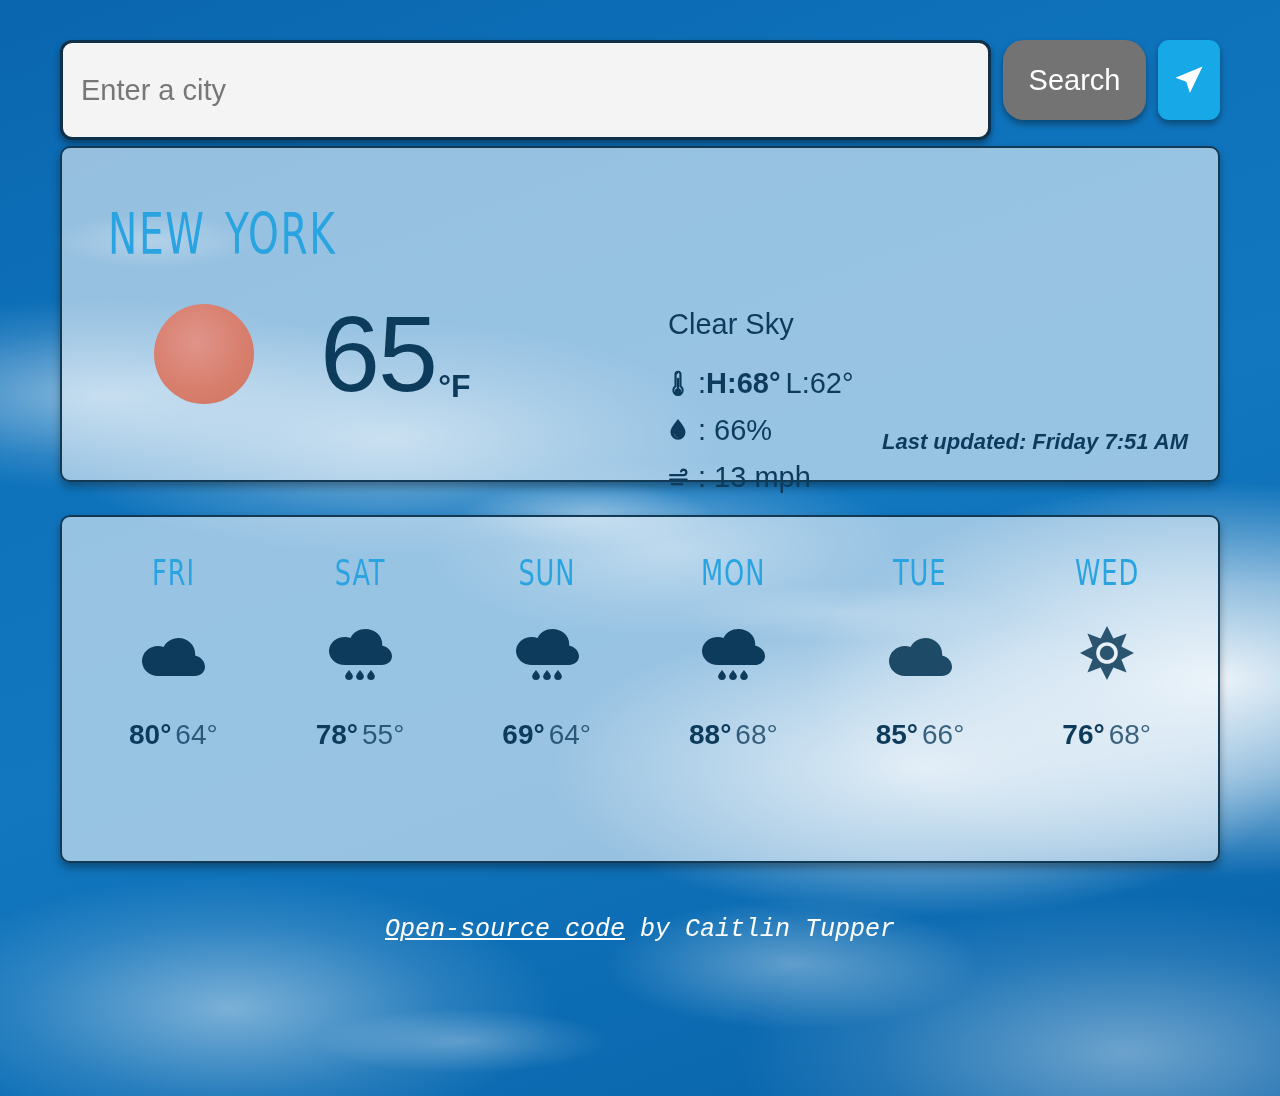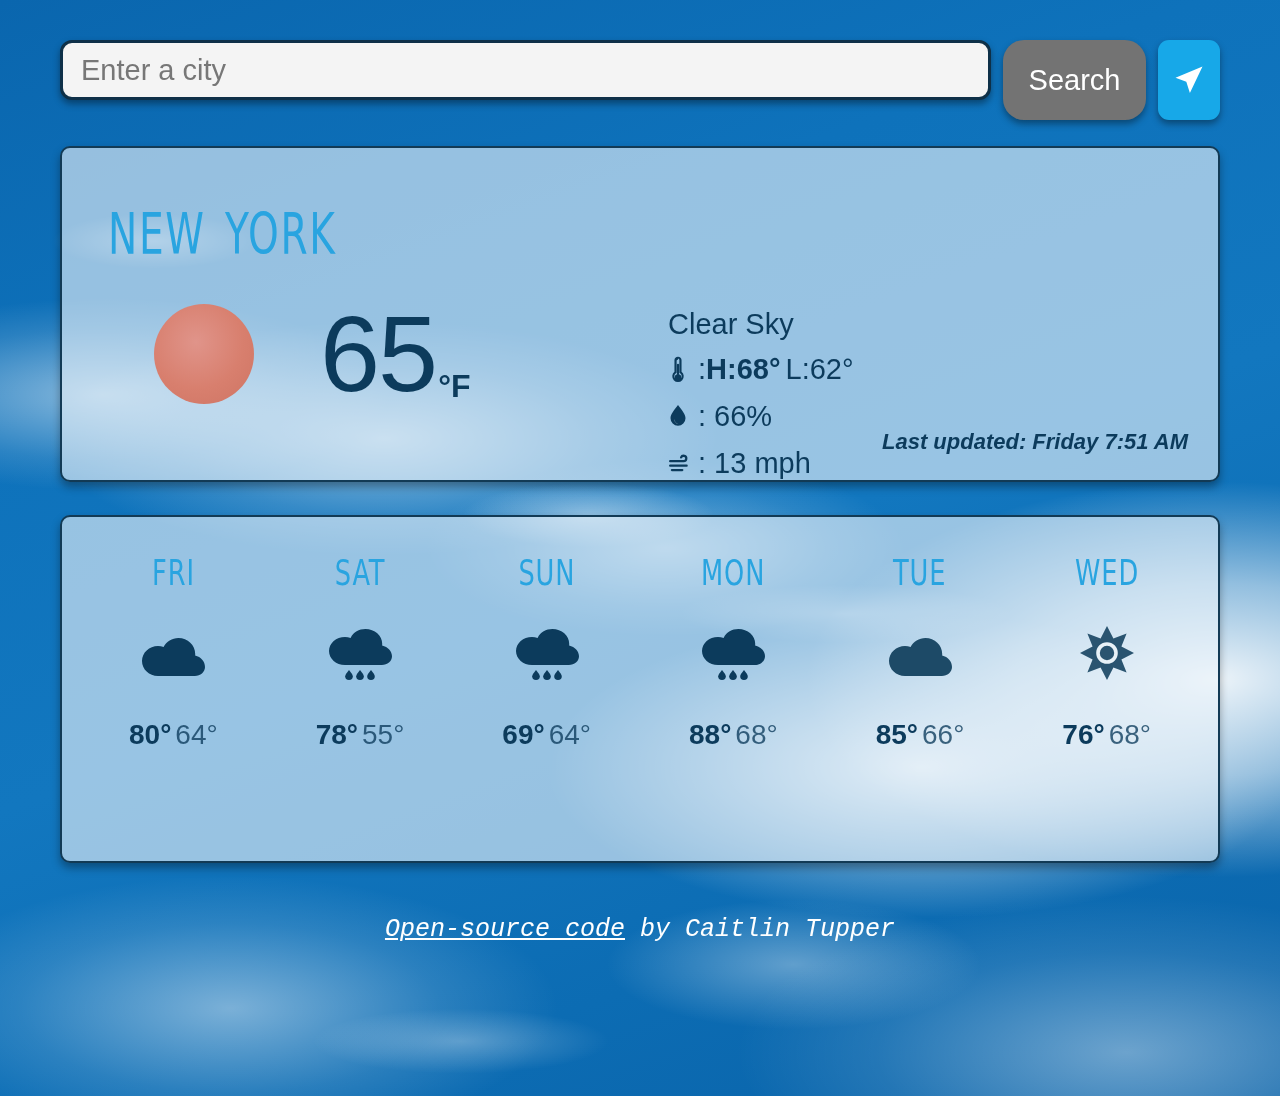--- a/index.html
+++ b/index.html
@@ -51,21 +51,21 @@
 
   
   .search-row {
     display: flex;
     align-items: stretch;
     gap: 12px;
     height: 80px;
   }
   .city-input {
     flex: 1;
-    height: 60px;
+    height: 100px;
     border: 3px solid #0e3048;
     border-radius: 12px;
     background: #f4f4f4;
     font-family: "Liberation Sans", sans-serif;
     font-size: 29px;
     color: #555;
     padding: 0 18px;
     box-shadow: 0 4px 7px rgba(0,0,0,.38);
     outline: none;
   }
@@ -151,21 +151,21 @@
   .temp-wrap {
     margin-left: 66px;
     display: flex;
     align-items: flex-end;
     color: #0c3b5c;
   }
   .temp-value { font-size: 108px; font-weight: 400; line-height: .93; letter-spacing: -2px; }
   .temp-unit  { font-size: 32px; font-weight: 700; margin-top: 12px; margin-left: 2px; }
 
   .current-right { color: #0c3b5c; padding-top: 4px; }
-  .condition-text { font-size: 29px; margin-bottom: 12px; }
+  .condition-text { font-size: 29px; margin-bottom: 26px; }
   .detail-line {
     font-size: 29px;
     margin-bottom: 14px;
     display: flex;
     align-items: center;
     white-space: nowrap;
   }
   .detail-line .gicon { width: 30px; display: inline-flex; justify-content: flex-start; }
   .detail-line .gicon svg { width: 20px; height: 30px; }
   .detail-line b { font-weight: 700; }

